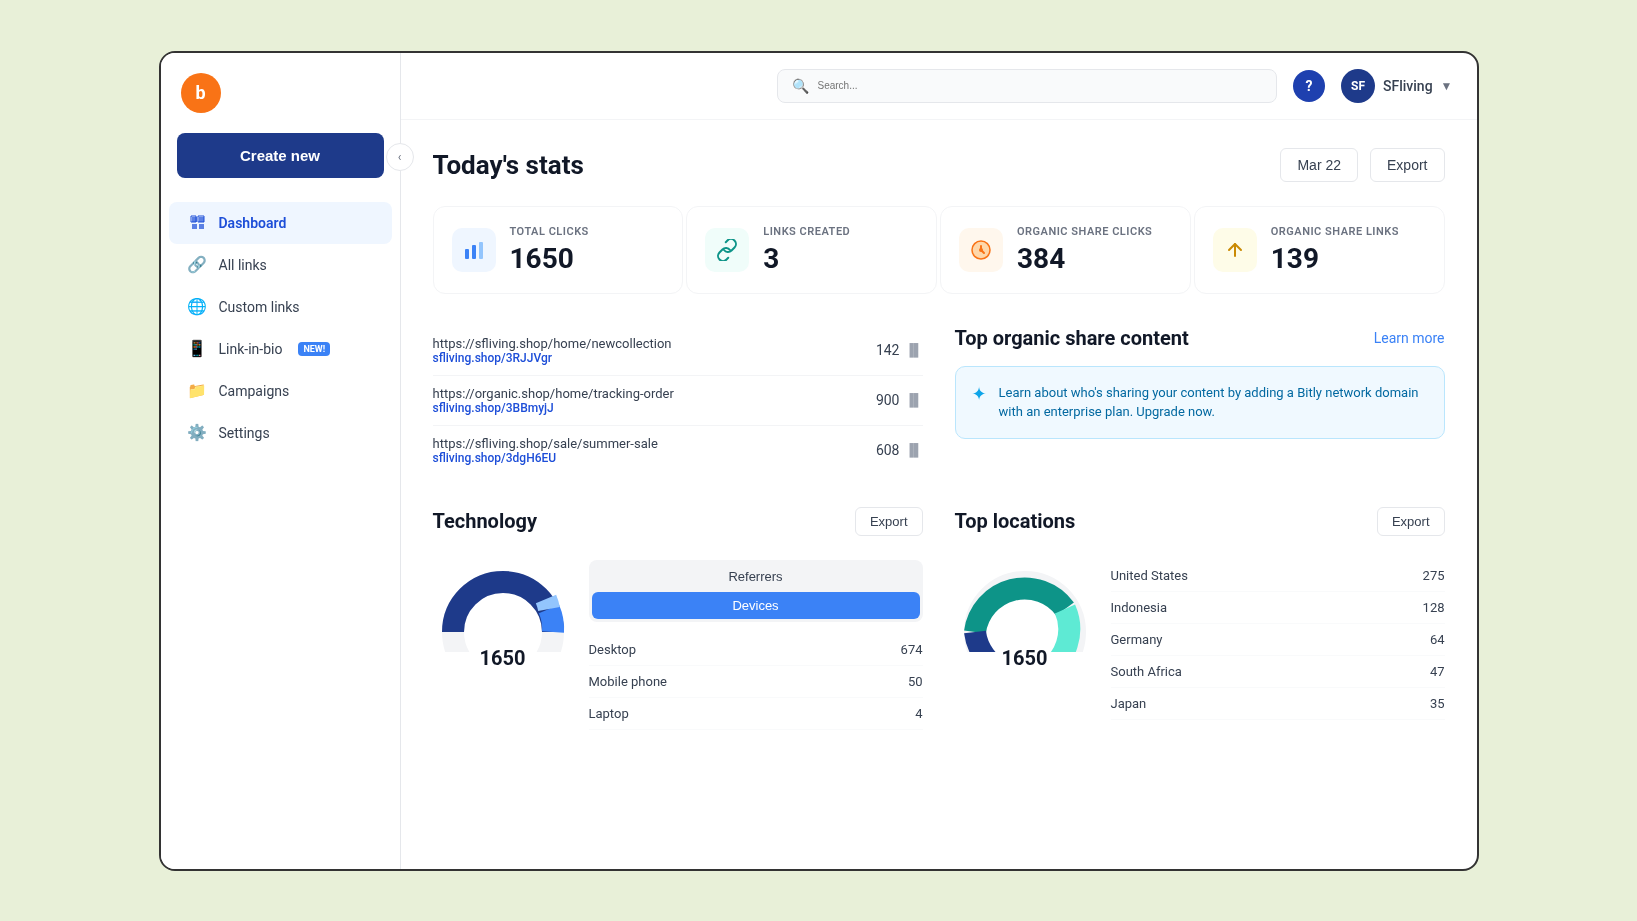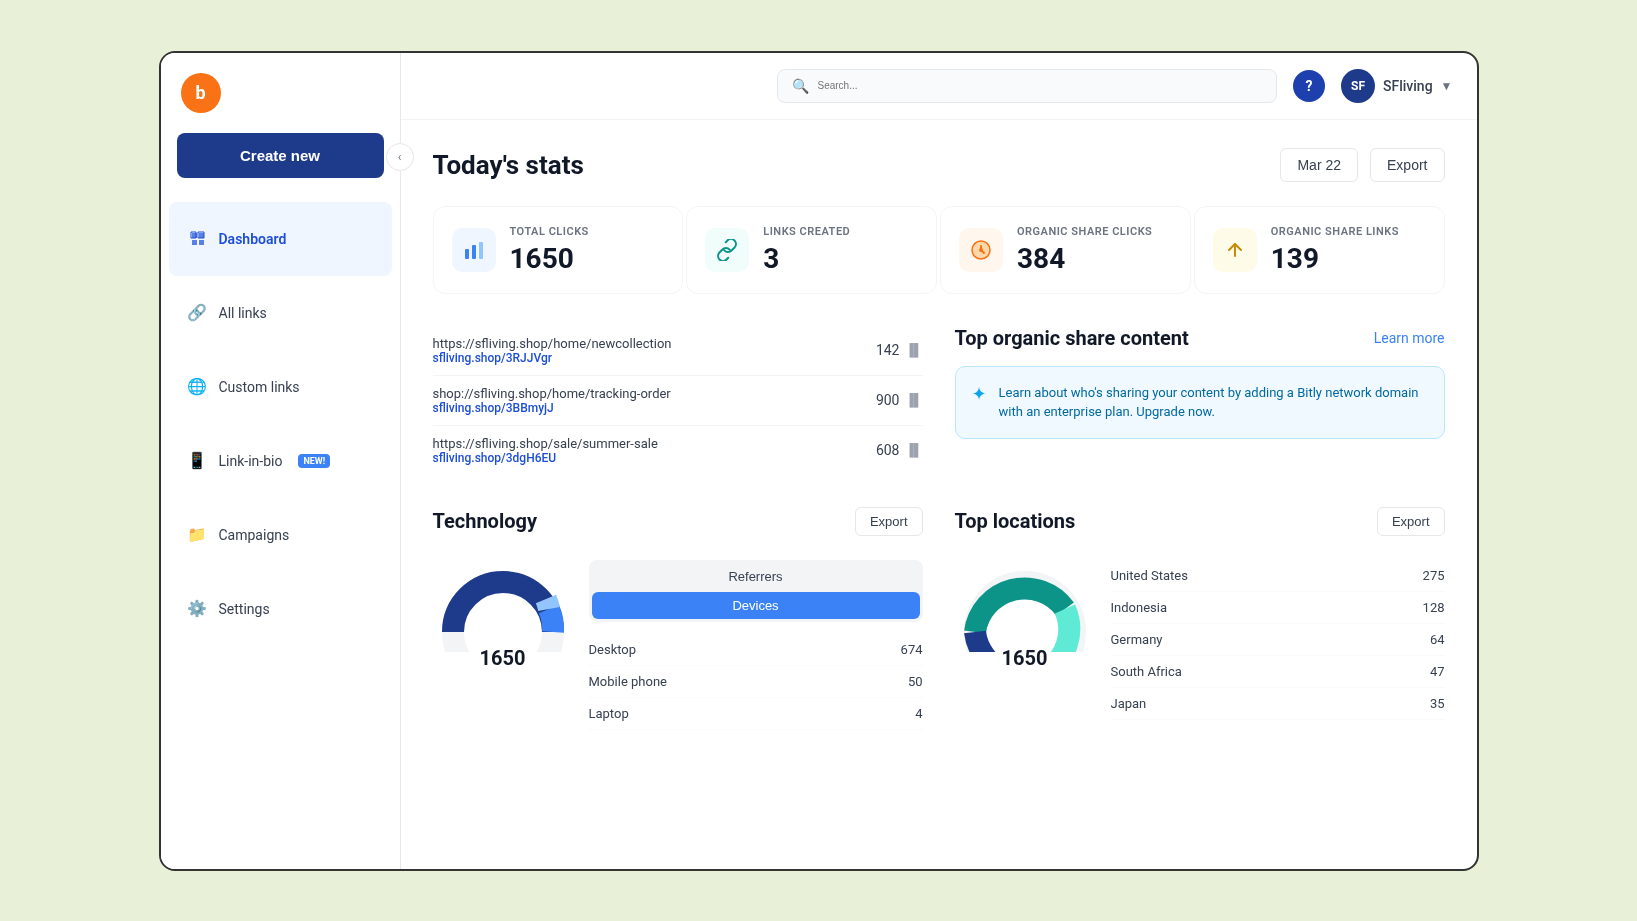--- a/index.html
+++ b/index.html
@@ -60,21 +60,21 @@
       font-size: 15px;
       font-weight: 600;
       cursor: pointer;
       width: calc(100% - 32px);
       text-align: center;
     }
     .nav-item {
       display: flex;
       align-items: center;
       gap: 12px;
-      padding: 28px 20px;
+      padding: 12px 20px;
       cursor: pointer;
       font-size: 14px;
       color: #374151;
       border-radius: 8px;
       margin: 0 8px;
     }
     .nav-item.active {
       background: #eff6ff;
       color: #1d4ed8;
       font-weight: 600;
@@ -537,21 +537,21 @@
                 <div class="link-url">https://sfliving.shop/home/newcollection</div>
                 <div class="link-short">sfliving.shop/3RJJVgr</div>
               </div>
               <div class="link-count">
                 <span>142</span>
                 <span style="color:#9ca3af; font-size:12px;">▐▌</span>
               </div>
             </div>
             <div class="link-item">
               <div>
-                <div class="link-url">shop://sfliving.shop/home/tracking-order</div>
+                <div class="link-url">https://organic.shop/home/tracking-order</div>
                 <div class="link-short">sfliving.shop/3BBmyjJ</div>
               </div>
               <div class="link-count">
                 <span>900</span>
                 <span style="color:#9ca3af; font-size:12px;">▐▌</span>
               </div>
             </div>
             <div class="link-item">
               <div>
                 <div class="link-url">https://sfliving.shop/sale/summer-sale</div>

